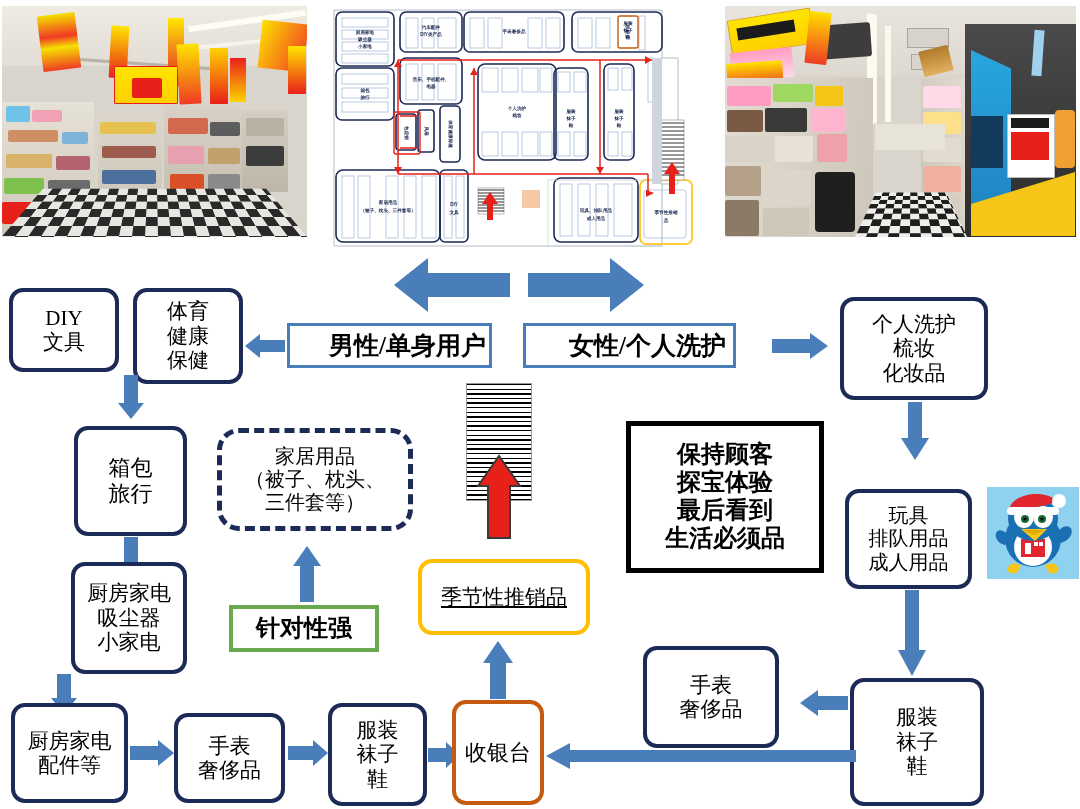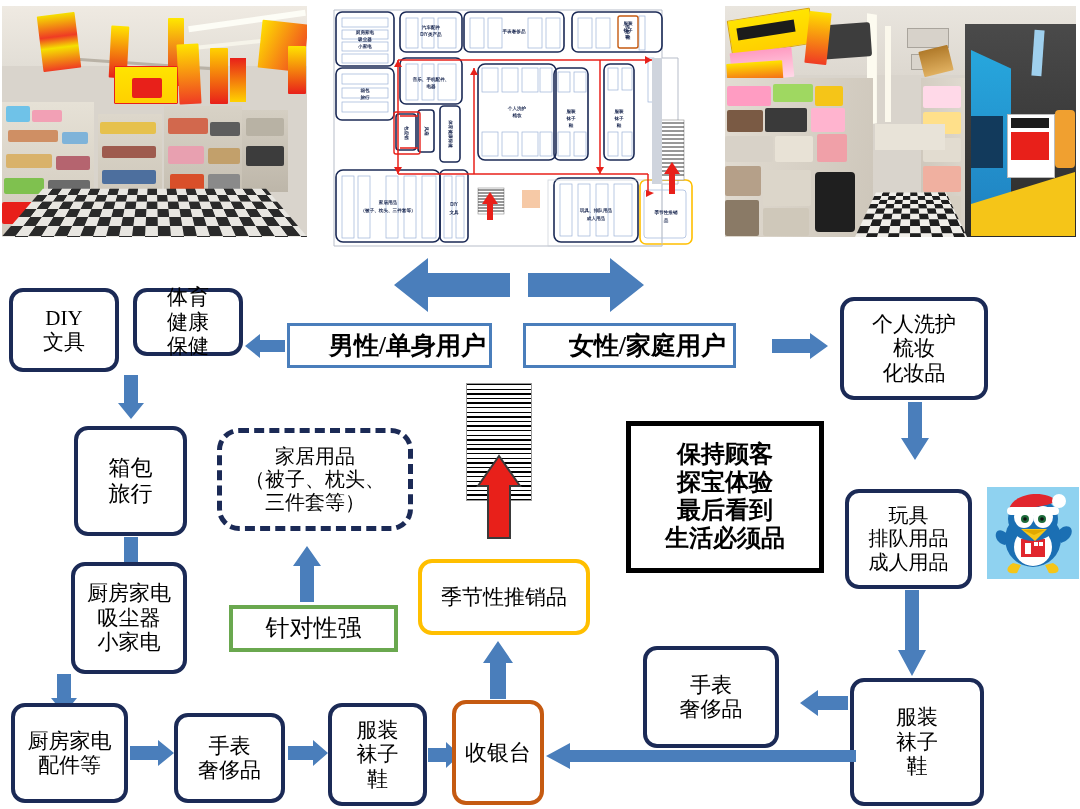--- a/index.html
+++ b/index.html
@@ -352,28 +352,28 @@
 <div class="arw" style="left:528px;top:256px;width:116px;height:58px;">
   <svg width="116" height="58">
       <polygon points="116,29 82,2 82,17 0,17 0,41 82,41 82,56" fill="#4a7ebb"></polygon>
     </svg>
 </div>
 
 <div class="node blueBar" style="left:287px;top:323px;width:205px;height:45px;font-size:25px;font-weight:700;">
   <span>男性/单身用户</span>
 </div>
 <div class="node blueBar" style="left:523px;top:323px;width:213px;height:45px;font-size:25px;font-weight:700;">
-  <span>女性/家庭用户</span>
+  <span>女性/个人洗护</span>
 </div>
 
 <div class="node navy" style="left:9px;top:288px;width:110px;height:84px;font-size:21px;">
   <span style="white-space:pre-line;">DIY
 文具</span>
 </div>
-<div class="node navy" style="left:133px;top:288px;width:110px;height:68px;font-size:21px;">
+<div class="node navy" style="left:133px;top:288px;width:110px;height:96px;font-size:21px;">
   <span style="white-space:pre-line;">体育
 健康
 保健</span>
 </div>
 
 <div class="arw" style="left:245px;top:333px;width:40px;height:26px;">
   <svg width="40" height="26">
       <polygon points="0,13 15,1 15,7 40,7 40,19 15,19 15,25" fill="#4a7ebb"></polygon>
     </svg>
 </div>
@@ -405,21 +405,21 @@
 吸尘器
 小家电</span>
 </div>
 
 <div class="arw" style="left:50px;top:674px;width:28px;height:40px;">
   <svg width="28" height="40">
       <polygon points="14,40 1,24 7,24 7,0 21,0 21,24 27,24" fill="#4a7ebb"></polygon>
     </svg>
 </div>
 
-<div class="node greenR" style="left:229px;top:605px;width:169px;height:47px;font-size:24px;font-weight:400;">
+<div class="node greenR" style="left:229px;top:605px;width:150px;height:47px;font-size:24px;font-weight:700;">
   <span>针对性强</span>
 </div>
 <div class="arw" style="left:292px;top:546px;width:30px;height:56px;">
   <svg width="30" height="56">
       <polygon points="15,0 1,20 8,20 8,56 22,56 22,20 29,20" fill="#4a7ebb"></polygon>
     </svg>
 </div>
 
 <div class="node navy" style="left:11px;top:703px;width:117px;height:100px;font-size:21px;">
   <span style="white-space:pre-line;">厨房家电
@@ -451,21 +451,21 @@
 </div>
 <div class="node orange" style="left:452px;top:700px;width:92px;height:105px;font-size:22px;">
   <span>收银台</span>
 </div>
 
 <div class="arw" style="left:482px;top:641px;width:32px;height:58px;">
   <svg width="32" height="58">
       <polygon points="16,0 1,22 8,22 8,58 24,58 24,22 31,22" fill="#4a7ebb"></polygon>
     </svg>
 </div>
-<div class="node amber" style="left:418px;top:559px;width:172px;height:76px;font-size:21px;">
+<div class="node amber" style="left:418px;top:559px;width:172px;height:76px;font-size:21px;text-decoration:underline;">
   <span>季节性推销品</span>
 </div>
 
 <div class="esc" style="left:466px;top:383px;width:66px;height:118px;"></div>
 <div class="arw" style="left:476px;top:456px;width:46px;height:82px;">
   <svg width="46" height="82">
       <polygon points="23,0 2,30 12,30 12,82 34,82 34,30 44,30" fill="#e8201a" stroke="#3a3a3a" stroke-width="2"></polygon>
     </svg>
 </div>
 

